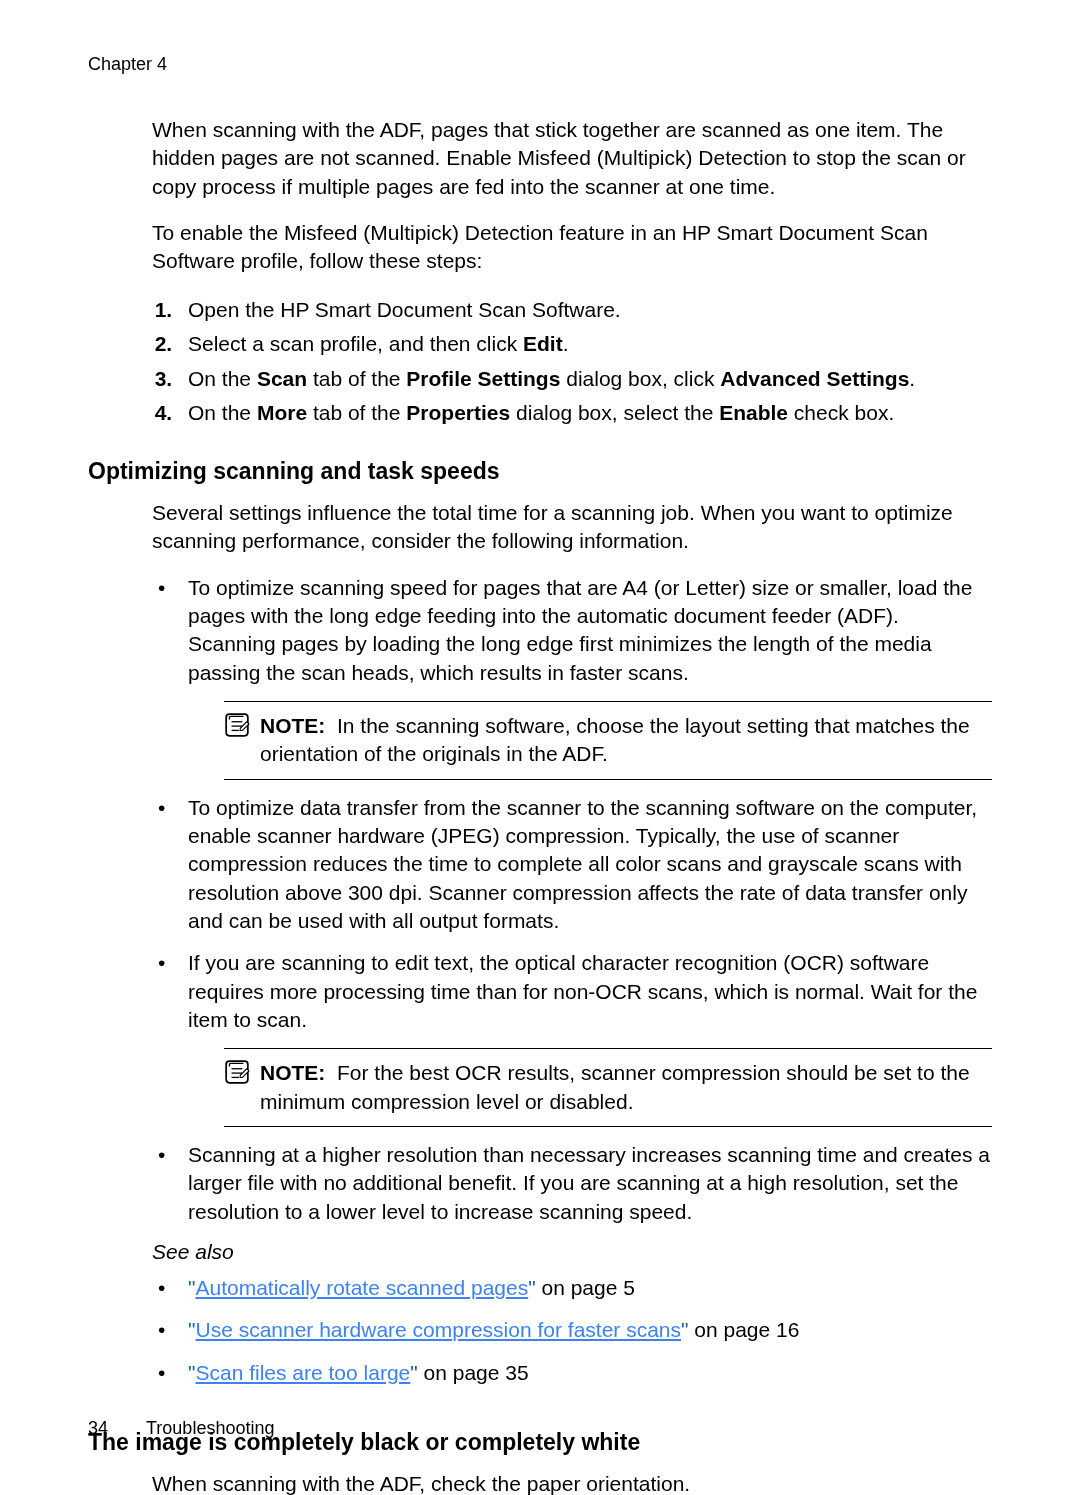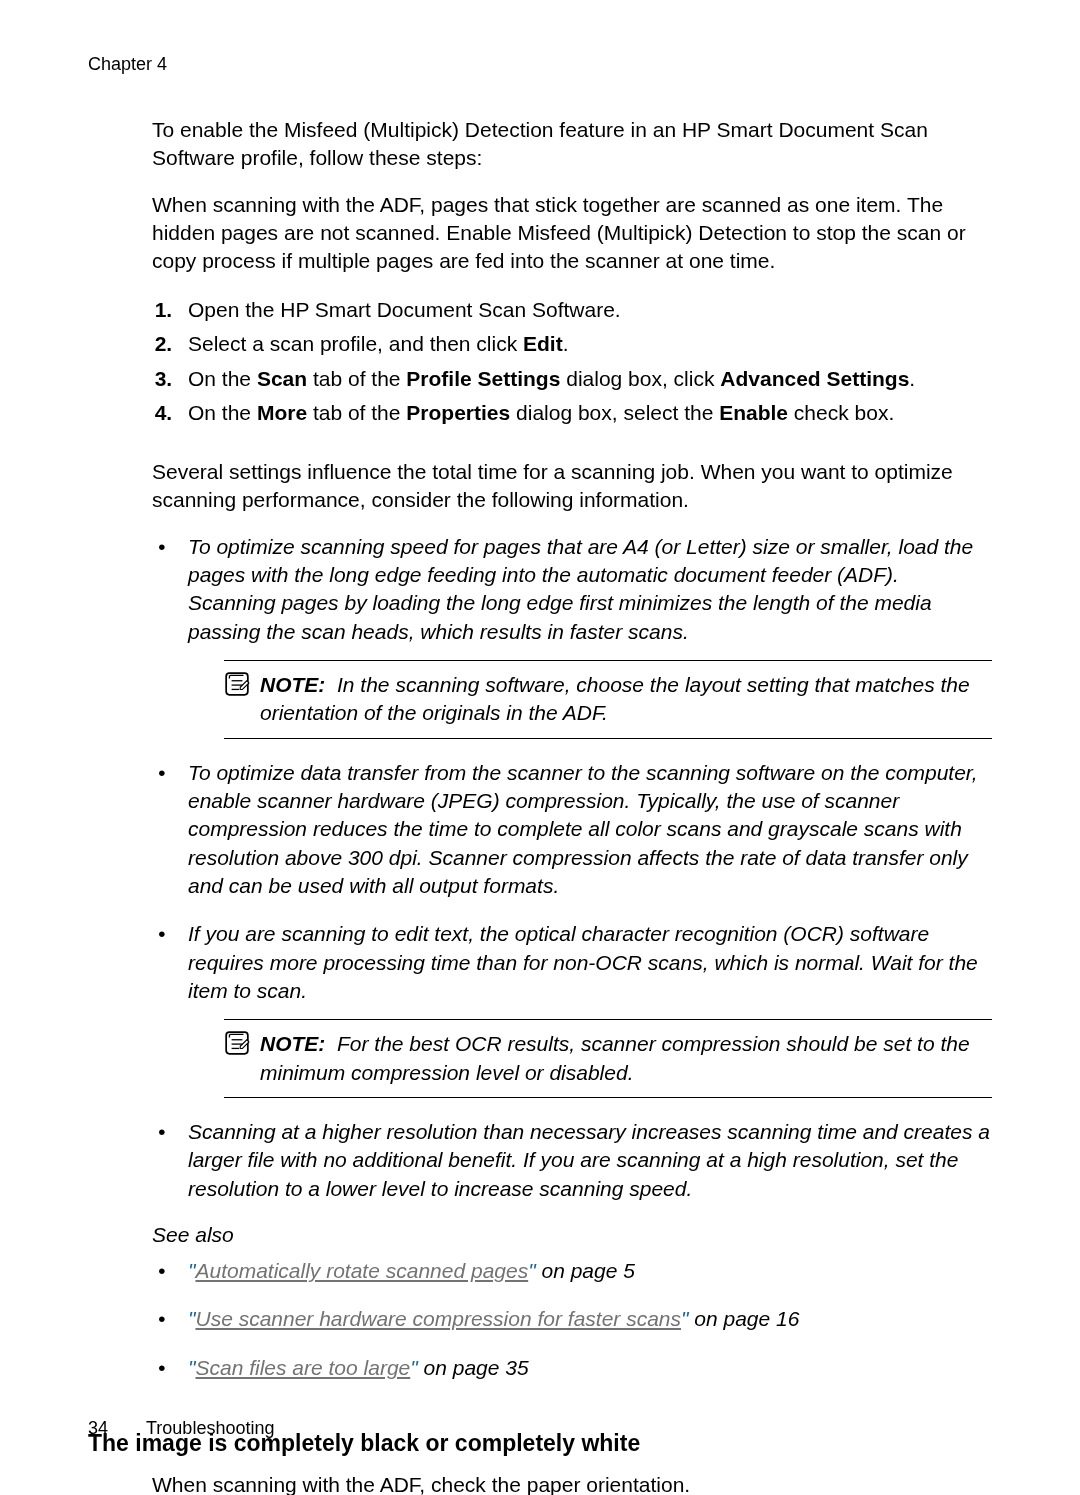--- a/index.html
+++ b/index.html
@@ -44,22 +44,21 @@
   ul.bullets {
     list-style: none;
     font-size: 21px;
     line-height: 1.35;
     margin: 0 0 10px 0;
     padding-left: 0;
   }
   ul.bullets > li {
     position: relative;
     padding-left: 36px;
-    margin-bottom: 20px;
-    font-style: italic;
+    margin-bottom: 14px;
   }
   ul.bullets > li::before {
     content: "•";
     position: absolute;
     left: 6px;
     top: 0;
   }
   .note-box {
     margin: 14px 0 14px 36px;
     border-top: 1.5px solid #000;
@@ -78,50 +77,51 @@
     top: 10px;
     width: 26px;
     height: 26px;
   }
   .see-also {
     font-style: italic;
     font-size: 21px;
     margin: 6px 0 10px 0;
   }
   .link {
-    color: #737373;
+    color: #3b82f6;
     text-decoration: underline;
   }
   .quote { color: #1b6698; }
   .footer {
     position: absolute;
     bottom: 56px;
     left: 88px;
     font-size: 18px;
   }
   .footer .pg { margin-right: 38px; }
   .section-gap { height: 28px; }
 </style>
 </head>
 <body>
 
 <div class="page">
   <div class="chapter-label">Chapter 4</div>
 
   <div class="body-indent">
+    <p class="para">When scanning with the ADF, pages that stick together are scanned as one item. The hidden pages are not scanned. Enable Misfeed (Multipick) Detection to stop the scan or copy process if multiple pages are fed into the scanner at one time.</p>
     <p class="para">To enable the Misfeed (Multipick) Detection feature in an HP Smart Document Scan Software profile, follow these steps:</p>
-    <p class="para">When scanning with the ADF, pages that stick together are scanned as one item. The hidden pages are not scanned. Enable Misfeed (Multipick) Detection to stop the scan or copy process if multiple pages are fed into the scanner at one time.</p>
     <ol class="steps">
       <li><span>Open the HP Smart Document Scan Software.</span></li>
       <li><span>Select a scan profile, and then click </span><span class="b">Edit</span><span>.</span></li>
       <li><span>On the </span><span class="b">Scan</span><span> tab of the </span><span class="b">Profile Settings</span><span> dialog box, click </span><span class="b">Advanced Settings</span><span>.</span></li>
       <li><span>On the </span><span class="b">More</span><span> tab of the </span><span class="b">Properties</span><span> dialog box, select the </span><span class="b">Enable</span><span> check box.</span></li>
     </ol>
   </div>
 
+  <h2 class="section">Optimizing scanning and task speeds</h2>
   <div class="body-indent">
     <p class="para">Several settings influence the total time for a scanning job. When you want to optimize scanning performance, consider the following information.</p>
 
     <ul class="bullets">
       <li>
         <span>To optimize scanning speed for pages that are A4 (or Letter) size or smaller, load the pages with the long edge feeding into the automatic document feeder (ADF). Scanning pages by loading the long edge first minimizes the length of the media passing the scan heads, which results in faster scans.</span>
         <div class="note-box">
           <svg class="note-icon" viewBox="0 0 24 24">
               <rect x="2" y="2" width="20" height="20" rx="3" fill="none" stroke="#000" stroke-width="1.6"></rect>
               <path d="M6 4 L18 4 M6 4 Q5 4 5 5 L5 7" stroke="#000" stroke-width="1.2" fill="none"></path>

